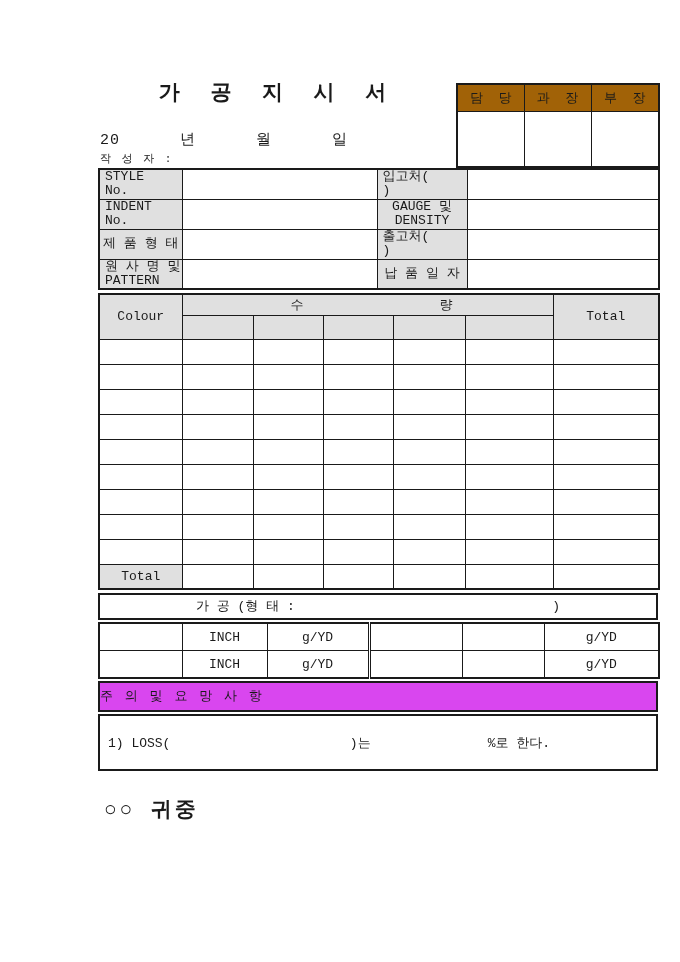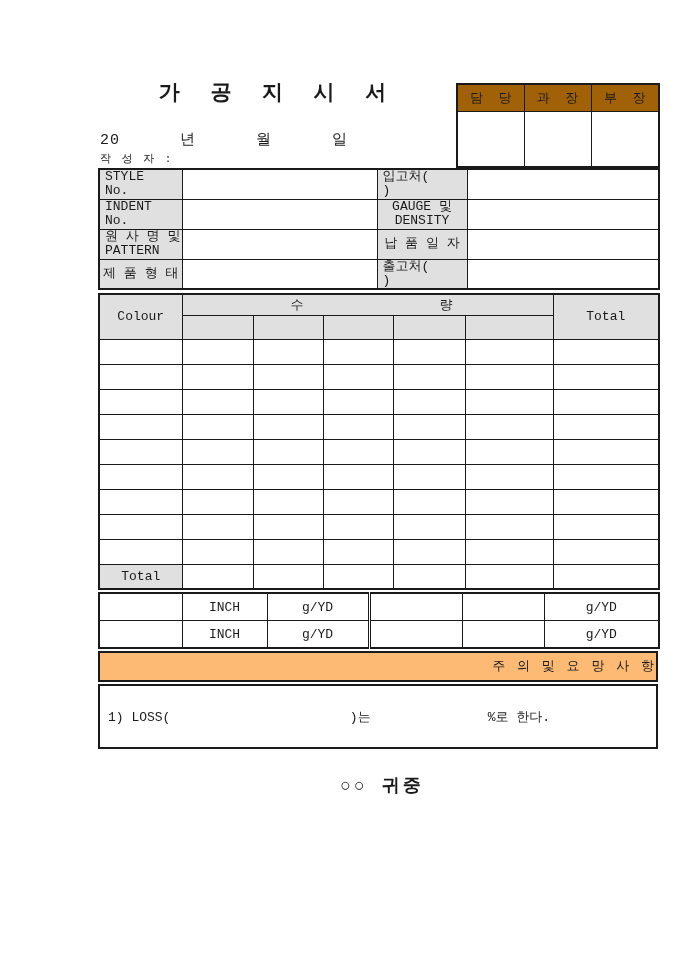--- a/index.html
+++ b/index.html
@@ -68,33 +68,33 @@
 
   
   table.fabric { margin-top: 2px; }
   table.fabric tr.head td { height: 24px; white-space: pre; }
   table.fabric tr.vals td { height: 26px; }
   table.fabric td.dbl { border-left: 3px double #1a1a1a; }
 
   
   .caution-header {
     margin-top: 2px; box-sizing: border-box; width: 560px; height: 31px;
-    border: 2px solid #1a1a1a; background: #fdba74;
-    font-size: 13px; line-height: 28px; text-align: right; letter-spacing: 2px;
+    border: 2px solid #1a1a1a; background: #d946ef;
+    font-size: 13px; line-height: 28px; text-align: left; letter-spacing: 2px;
   }
   .loss-box {
-    margin-top: 2px; box-sizing: border-box; width: 560px; height: 65px;
+    margin-top: 2px; box-sizing: border-box; width: 560px; height: 57px;
     border: 2px solid #1a1a1a; display: flex; align-items: center;
     font-size: 13px; white-space: pre; padding-left: 8px;
   }
 
   
   .footer {
     margin-top: 24px; margin-left: 6px;
-    font-size: 18px; font-weight: bold; letter-spacing: 3px; text-align: center;
+    font-size: 21px; font-weight: bold; letter-spacing: 3px;
   }
 </style>
 </head>
 <body>
 
 <div class="page">
 
   <div class="header">
     <h1 class="title">가 공 지 시 서</h1>
     <div class="date-line">20      년      월      일</div>
@@ -136,30 +136,30 @@
       <td></td>
     </tr>
     <tr>
       <td class="g lab al">INDENT No.</td>
       <td></td>
       <td class="g lab">GAUGE 및
 DENSITY</td>
       <td></td>
     </tr>
     <tr>
+      <td class="g lab">제 품 형 태</td>
+      <td></td>
+      <td class="g lab al">출고처(     )</td>
+      <td></td>
+    </tr>
+    <tr>
       <td class="g lab al">원 사 명 및
 PATTERN</td>
       <td></td>
       <td class="g lab">납 품 일 자</td>
-      <td></td>
-    </tr>
-    <tr>
-      <td class="g lab">제 품 형 태</td>
-      <td></td>
-      <td class="g lab al">출고처(     )</td>
       <td></td>
     </tr>
   </tbody>
     </table>
 
   <table class="form qty">
     <colgroup>
       <col style="width:83px">
         <col style="width:71px">
         <col style="width:70px">
@@ -272,20 +272,21 @@
       <td></td>
           <td></td>
           <td></td>
           <td></td>
           <td></td>
           <td></td>
     </tr>
   </tbody>
     </table>
 
+  <div class="process-line">가 공 (형 태 :                                 )</div>
 
   <table class="form fabric">
     <colgroup>
       <col style="width:83px">
         <col style="width:85px">
         <col style="width:102px">
       <col style="width:93px">
         <col style="width:82px">
         <col style="width:115px">
     </colgroup>

